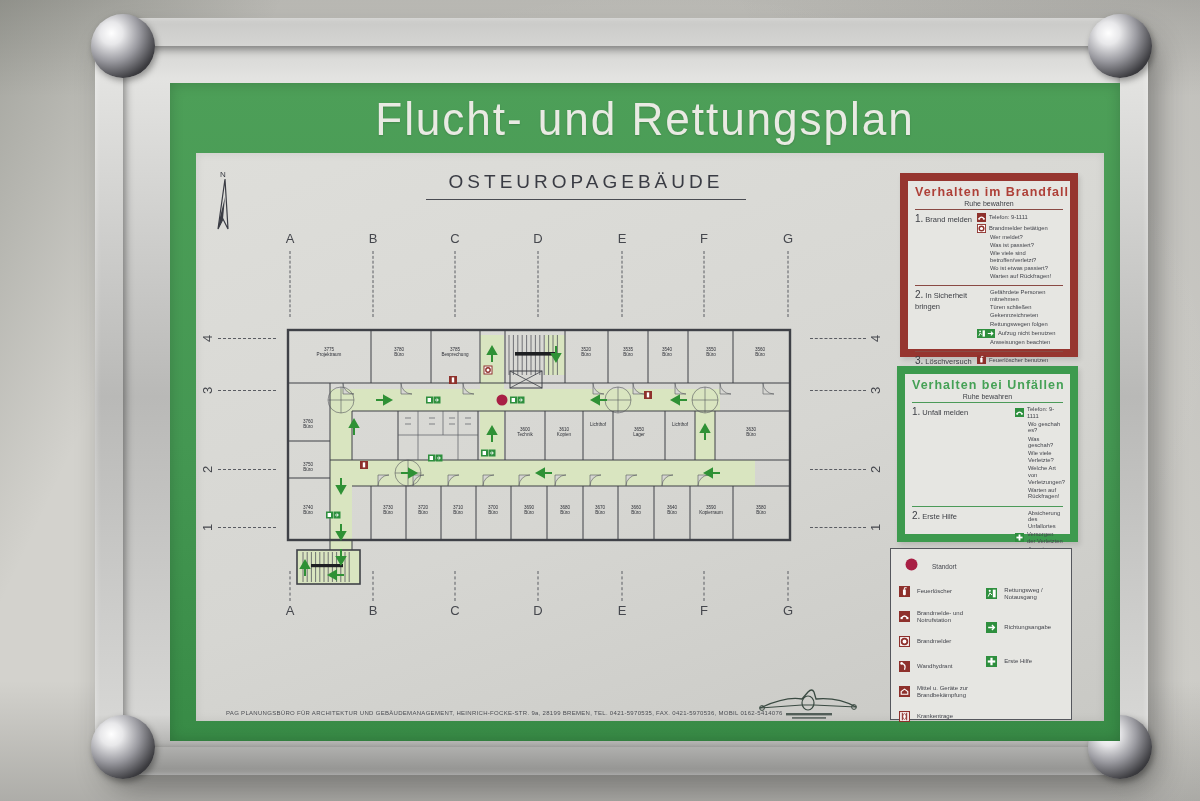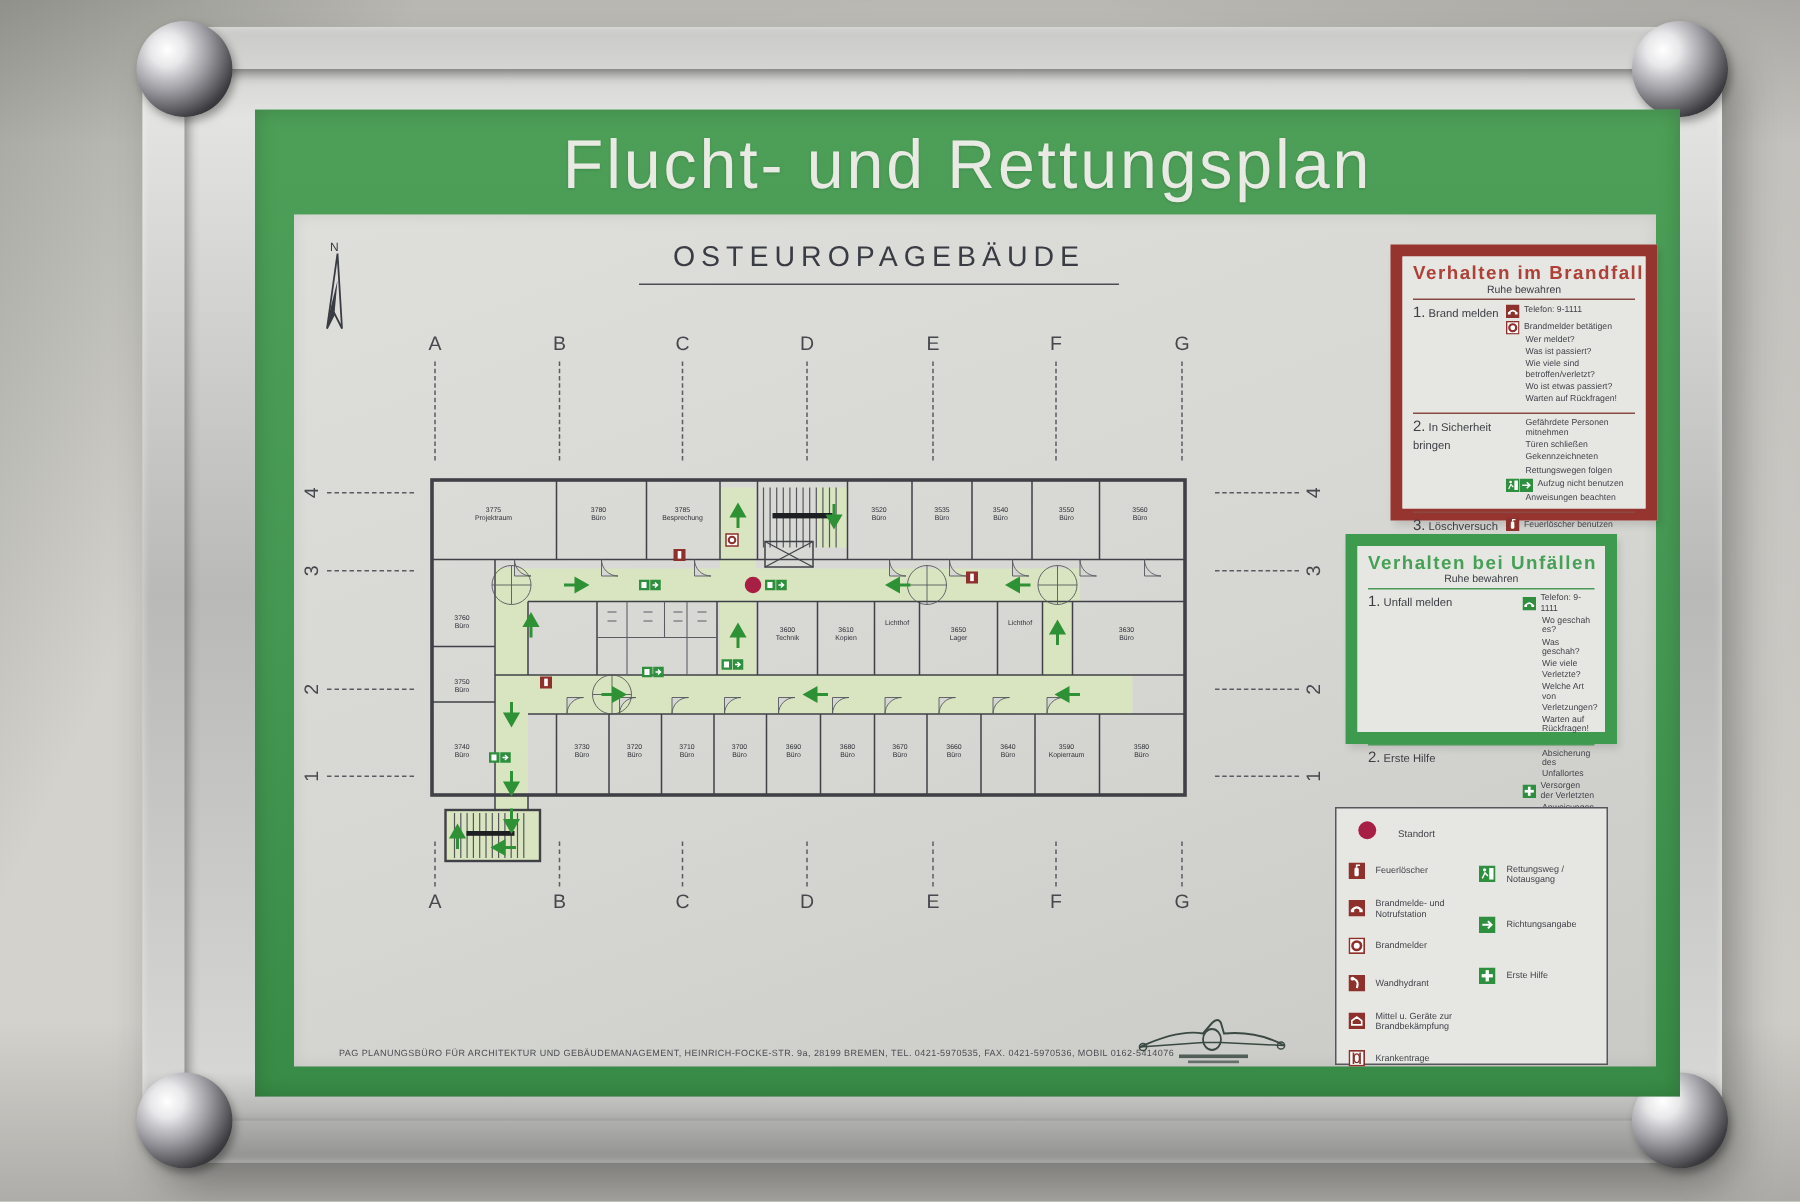--- a/index.html
+++ b/index.html
@@ -21,41 +21,41 @@
     box-shadow:10px 16px 28px rgba(30,30,28,0.38), inset 0 0 6px rgba(255,255,255,0.5);
   }
   .frame-inner-edge{position:absolute;left:28px;top:28px;right:28px;bottom:28px;border-radius:8px;
     box-shadow:inset 2px 3px 8px rgba(0,0,0,0.45);}
   .corner{position:absolute;width:64px;height:64px;border-radius:32px;
     background:radial-gradient(circle at 32% 30%, #ffffff 0%, #e8e8ea 18%, #9a9aa0 45%, #3c3c40 75%, #17171a 100%);
     box-shadow:2px 3px 6px rgba(0,0,0,0.35);}
   .corner.tl{left:-4px;top:-4px;}  .corner.tr{right:-4px;top:-4px;}
   .corner.bl{left:-4px;bottom:-4px;} .corner.br{right:-4px;bottom:-4px;}
   
-  .mat{position:absolute;left:170px;top:73px;width:950px;height:658px;
+  .mat{position:absolute;left:170px;top:83px;width:950px;height:658px;
     background:linear-gradient(180deg,#4d9f58 0%,#449752 55%,#388b46 100%);
     box-shadow:inset 0 0 14px rgba(0,0,0,0.18);}
   .mat-title{position:absolute;left:0;top:2px;width:100%;height:68px;line-height:68px;text-align:center;
     color:#e9eae3;font-size:46px;letter-spacing:2px;transform:scaleX(0.96);
     text-shadow:0 1px 2px rgba(0,0,0,0.15);white-space:nowrap;}
   
   .sheet{position:absolute;left:26px;top:70px;width:908px;height:568px;
     background:linear-gradient(160deg,#dededa 0%,#d6d6d2 55%,#c9c9c5 100%);
     box-shadow:inset 0 0 10px rgba(0,0,0,0.08);color:#35373e;}
   .bldg-title{position:absolute;left:230px;top:18px;width:320px;text-align:center;}
   .bldg-title .b1{font-size:19px;letter-spacing:4px;color:#3a3c44;padding-bottom:6px;border-bottom:1.5px solid #4a4c52;}
   .bldg-title .b2{font-size:17px;letter-spacing:4px;color:#3a3c44;padding-top:9px;}
   .grid-label{position:absolute;font-size:13px;color:#46484e;transform:translateX(-50%);}
   .grid-dash-v{position:absolute;width:0;border-left:1.5px dashed #5a5c62;transform:translateX(-50%);}
   .grid-dash-h{position:absolute;height:0;border-top:1.5px dashed #5a5c62;}
   .row-label{position:absolute;font-size:13px;color:#46484e;transform:rotate(-90deg);}
   
   .panel{position:absolute;box-sizing:border-box;background:#e2e2de;}
   .panel .inner{position:absolute;inset:0;background:#e6e6e2;padding:4px 7px;box-sizing:border-box;}
-  .p-red{border:8px solid #96352f;box-shadow:2px 3px 5px rgba(0,0,0,0.12);margin-left:27px;}
+  .p-red{border:8px solid #96352f;box-shadow:2px 3px 5px rgba(0,0,0,0.12);}
   .p-green{border:8px solid #3d9a4e;box-shadow:2px 3px 5px rgba(0,0,0,0.12);}
   .p-title{text-align:center;font-size:12.5px;letter-spacing:1px;font-weight:bold;white-space:nowrap;}
   .p-red .p-title{color:#ae4038;}
   .p-green .p-title{color:#45a156;}
   .p-sub{text-align:center;font-size:7px;color:#3c3e44;margin-top:1px;padding-bottom:2px;}
   .p-sec{display:flex;border-top:1px solid #8a4a44;padding:3px 0 4px 0;}
   .p-green .p-sec{border-top-color:#4b9a58;gap:41px;}
   .p-sec-left{width:62px;flex:none;font-size:7.5px;color:#3c3e44;line-height:1.25;}
   .p-sec-num{font-size:10px;margin-right:2px;}
   .p-sec-right{flex:1;}
@@ -411,21 +411,21 @@
                     </svg>
                   </span>
                   <span class="txt">Feuerlöscher benutzen</span>
                 </div>
               </div>
             </div>
           </div>
       </div>
     </div>
 
-    <div class="panel p-green" style="left:701px;top:213px;width:181px;height:140px;text-decoration:underline;">
+    <div class="panel p-green" style="left:701px;top:213px;width:181px;height:176px;text-decoration:underline;">
       <div class="inner">
         <div class="p-title">Verhalten bei Unfällen</div>
         <div class="p-sub">Ruhe bewahren</div>
         <div id="unfaelle-sections">
             <div class="p-sec">
               <div class="p-sec-left"><span class="p-sec-num">1.</span>Unfall melden</div>
               <div class="p-sec-right">
                 <div class="p-row">
                   <span class="p-ico">
                     <svg width="9" height="9" viewBox="0 0 10 10">

